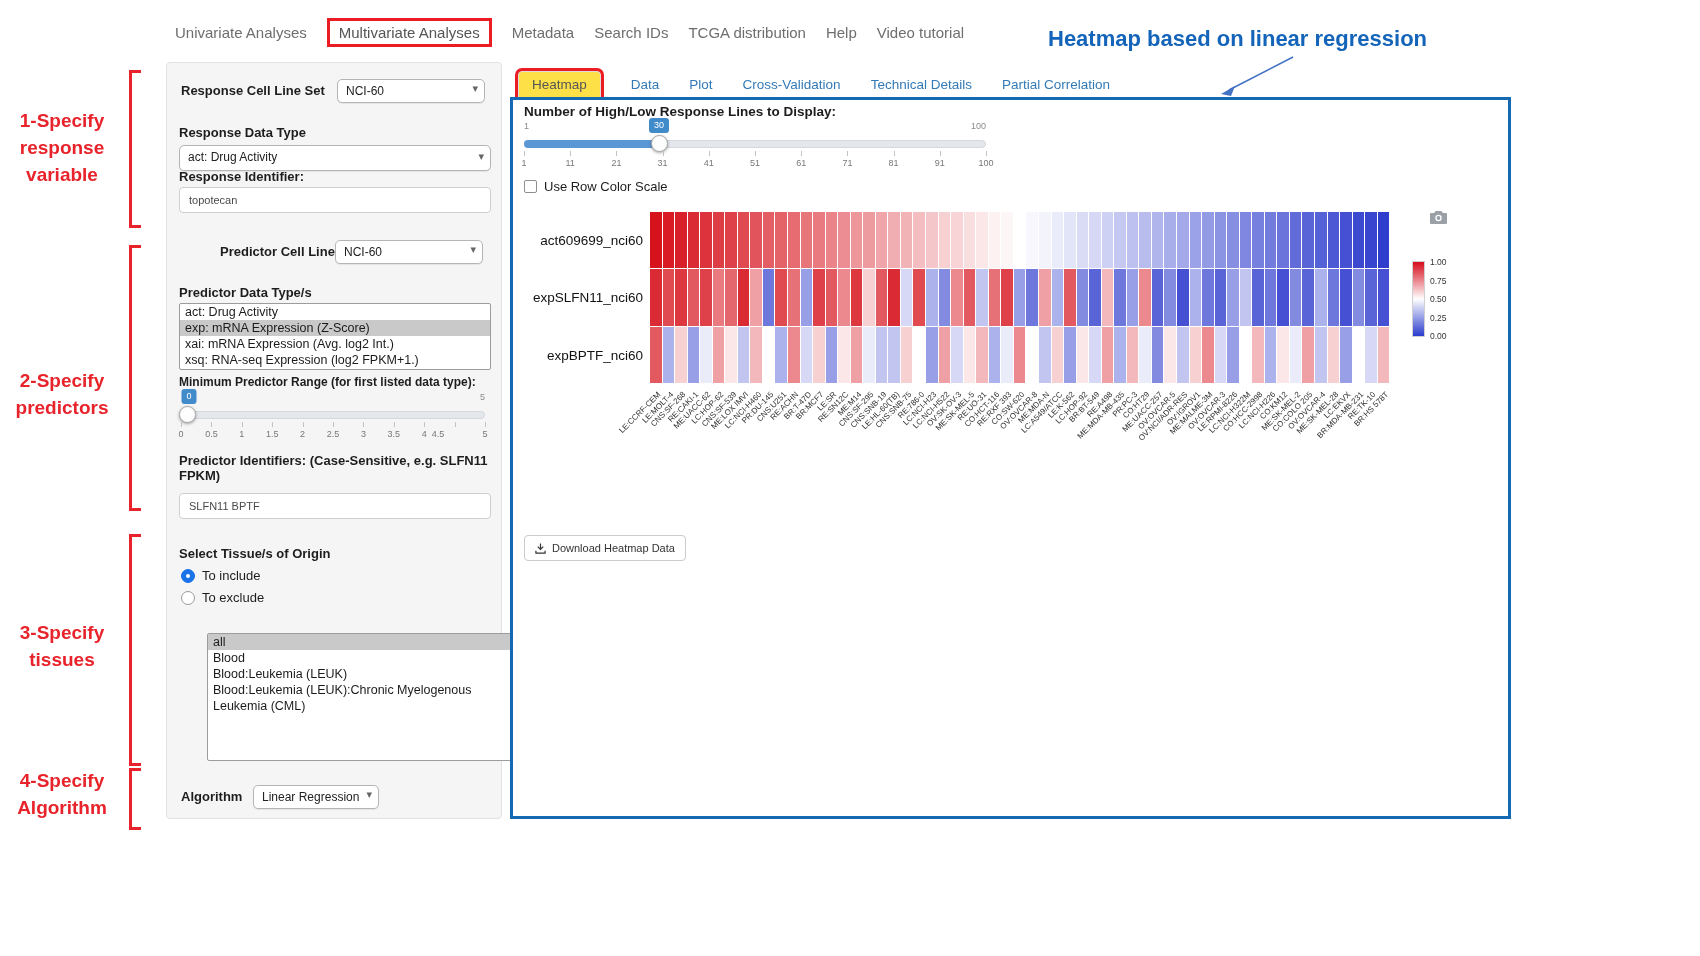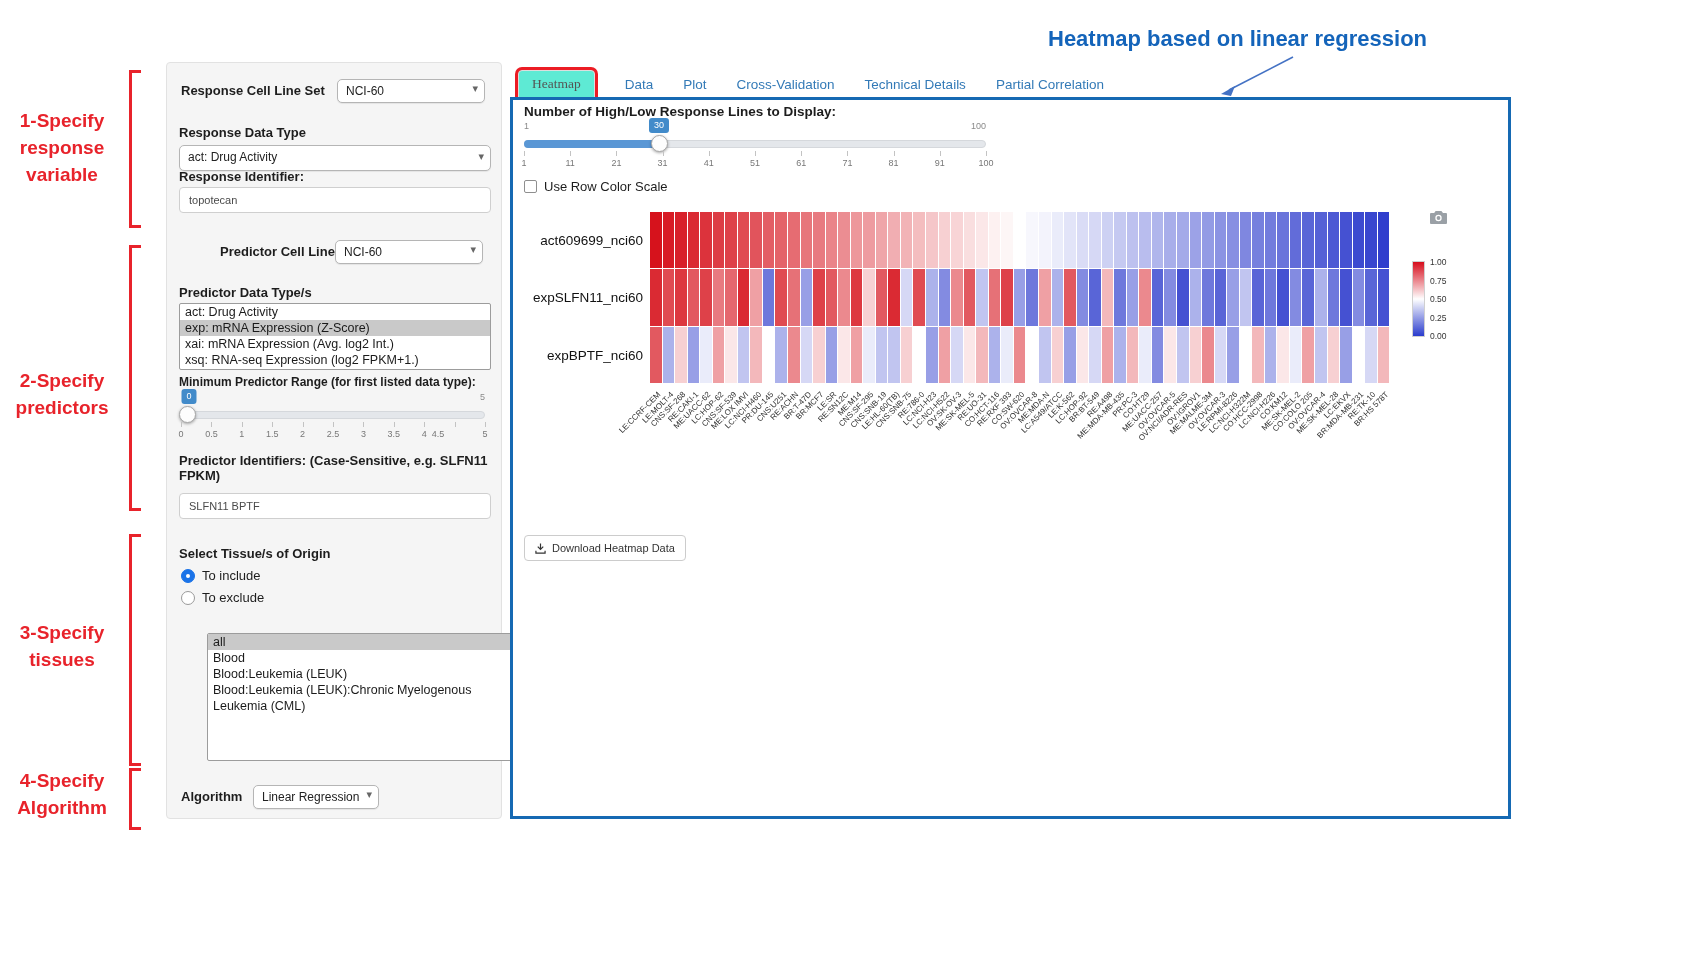--- a/index.html
+++ b/index.html
@@ -44,21 +44,21 @@
   .irs .track{position:absolute;left:0;right:0;top:24px;height:8px;background:#e4e7eb;border:1px solid #d5d8dc;border-radius:6px;}
   .irs .fill{position:absolute;top:24px;height:8px;background:#5a97d5;border-radius:6px 0 0 6px;}
   .irs .handle{position:absolute;top:19px;width:17px;height:17px;background:#fdfdfd;border:1px solid #a8a8a8;border-radius:50%;box-shadow:0 1px 3px rgba(0,0,0,.35);cursor:pointer;}
   .irs .grid{position:absolute;left:0;right:0;top:35px;height:24px;}
   .grid-tick{position:absolute;top:0;width:1px;height:5px;background:#c3c3c3;}
   .grid-label{position:absolute;top:7px;font-size:9px;color:#777;transform:translateX(-50%);white-space:nowrap;}
 
   
   .tabs{position:absolute;left:518px;top:70px;display:flex;gap:30px;align-items:center;font-size:13.5px;height:28px;}
   .tab{color:#337ab7;cursor:pointer;white-space:nowrap;}
-  .tab.active{color:#555;background:#5eead4;border:1px solid #ddd;border-radius:4px 4px 0 0;padding:5px 13px;box-shadow:0 0 0 3px #ec1c24;font-family:Liberation Serif, serif;}
+  .tab.active{color:#555;background:#fde047;border:1px solid #ddd;border-radius:4px 4px 0 0;padding:5px 13px;box-shadow:0 0 0 3px #ec1c24;}
   .main-panel{position:absolute;left:510px;top:97px;width:1001px;height:722px;border:3px solid #1569b3;background:#fff;}
 
   .hm-title{position:absolute;left:524px;top:104px;font-weight:bold;font-size:13.5px;color:#1d1d1d;}
   .chk-row{position:absolute;left:524px;top:179px;display:flex;align-items:center;gap:7px;font-size:13px;color:#1d1d1d;cursor:pointer;}
   .checkbox{width:13px;height:13px;border:1px solid #8f8f8f;border-radius:2px;background:#fff;flex:0 0 auto;}
 
   
   .hm-grid{position:absolute;left:650px;top:212px;width:740px;height:172px;display:flex;flex-direction:column;}
   .hm-row{flex:1;display:flex;margin-bottom:1px;}
   .hm-cell{flex:1;margin-right:1px;}
@@ -70,20 +70,29 @@
   .camera{position:absolute;left:1430px;top:210px;cursor:pointer;}
 
   .hint{position:absolute;left:524px;top:494px;font-size:13.5px;color:#1d1d1d;}
   .dl-btn{position:absolute;left:524px;top:535px;display:inline-flex;align-items:center;gap:6px;background:#fff;border:1px solid #ccc;border-radius:4px;padding:6px 10px;font-size:11px;color:#333;cursor:pointer;}
 </style>
 </head>
 <body>
 
 <div class="page">
 
+  <nav class="topnav">
+      <span class="nav-item">Univariate Analyses</span>
+      <span class="nav-item boxed">Multivariate Analyses</span>
+      <span class="nav-item">Metadata</span>
+      <span class="nav-item">Search IDs</span>
+      <span class="nav-item">TCGA distribution</span>
+      <span class="nav-item">Help</span>
+      <span class="nav-item">Video tutorial</span>
+    </nav>
 
   <div class="blue-heading">Heatmap based on linear regression</div>
   <svg class="anno-arrow" width="95" height="50" viewBox="0 0 95 50">
     <line x1="88" y1="5" x2="24" y2="38" stroke="#4472c4" stroke-width="1.6"></line>
     <polygon points="16,42 30,34 26,44" fill="#4472c4"></polygon>
   </svg>
 
   <div class="step-label" style="left:4px;top:108px;">1-Specify response variable</div>
   <div class="bracket" style="left:129px;top:70px;height:158px;"></div>
   <div class="step-label" style="left:4px;top:368px;">2-Specify predictors</div>

